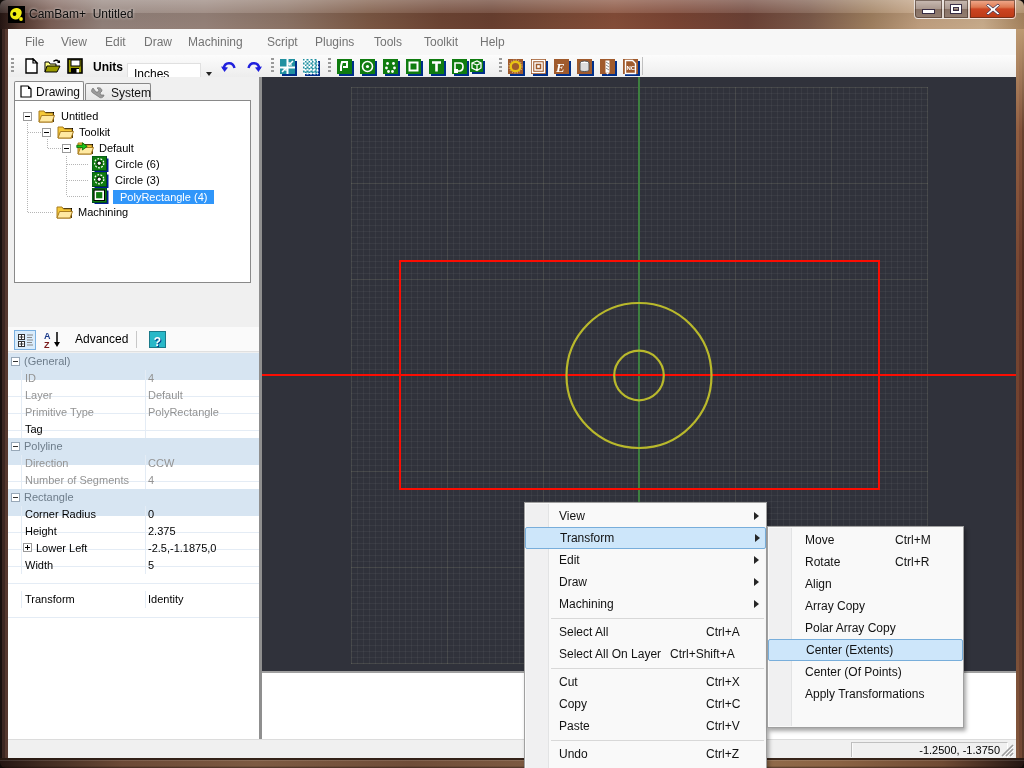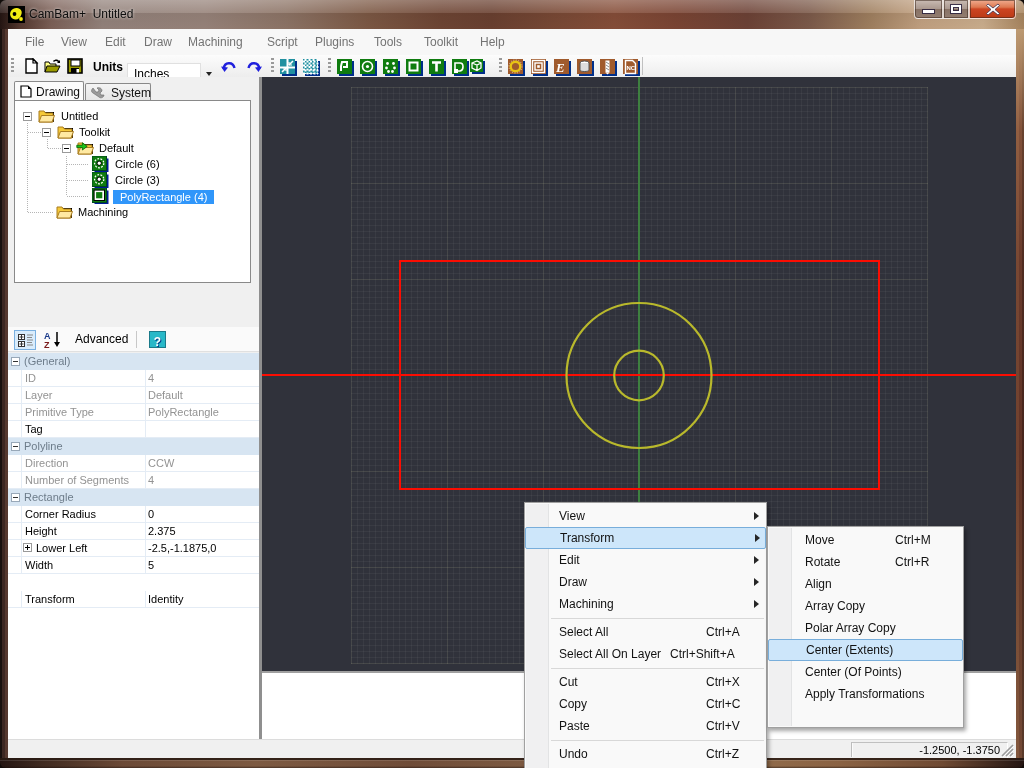--- a/index.html
+++ b/index.html
@@ -54,21 +54,21 @@
 .texp { position:absolute; width:9px; height:9px; border:1px solid #9a9a9a; background:#fff; }
 .texp:before { content:""; position:absolute; left:1px; top:3px; width:5px; height:1px; background:#000; }
 .texp.plus:after { content:""; position:absolute; left:3px; top:1px; width:1px; height:5px; background:#000; }
 .dotv { position:absolute; width:1px; background:repeating-linear-gradient(180deg,#b5b5b5 0 1px, transparent 1px 2px); }
 .doth { position:absolute; height:1px; background:repeating-linear-gradient(90deg,#b5b5b5 0 1px, transparent 1px 2px); }
 #seltext { background:#3096fa; color:#fff; padding:1px 7px; }
 
 
 #proptools { left:0px; top:250px; width:251px; height:25px; background:#fafafa; border-bottom:1px solid #e0e0e0; }
 #propgrid { left:0px; top:276px; width:251px; height:386px; background:#fff; font-size:11px; }
-.prow { position:absolute; left:0; width:251px; height:17px; }
+.prow { position:absolute; left:0; width:251px; height:27px; }
 .phead { background:#d7e5f2; color:#6d7c8a; }
 .phead .pt { position:absolute; left:16px; top:2px; }
 .pexp { position:absolute; left:3px; top:4px; width:9px; height:9px; border:1px solid #98a8b8; background:#fff; }
 .pexp:before { content:""; position:absolute; left:1px; top:3px; width:5px; height:1px; background:#333; }
 .prow .lab { position:absolute; left:17px; top:2px; width:120px; }
 .prow .val { position:absolute; left:140px; top:2px; }
 .pline { box-shadow: inset 0 -1px 0 #e4ecf5, inset -113px 0 0 0 transparent; }
 .pline:after { content:""; position:absolute; left:137px; top:0; width:1px; height:17px; background:#e4ecf5; }
 .pline:before { content:""; position:absolute; left:13px; top:0; width:1px; height:17px; background:#e4ecf5; }
 .ro { color:#939393; }

